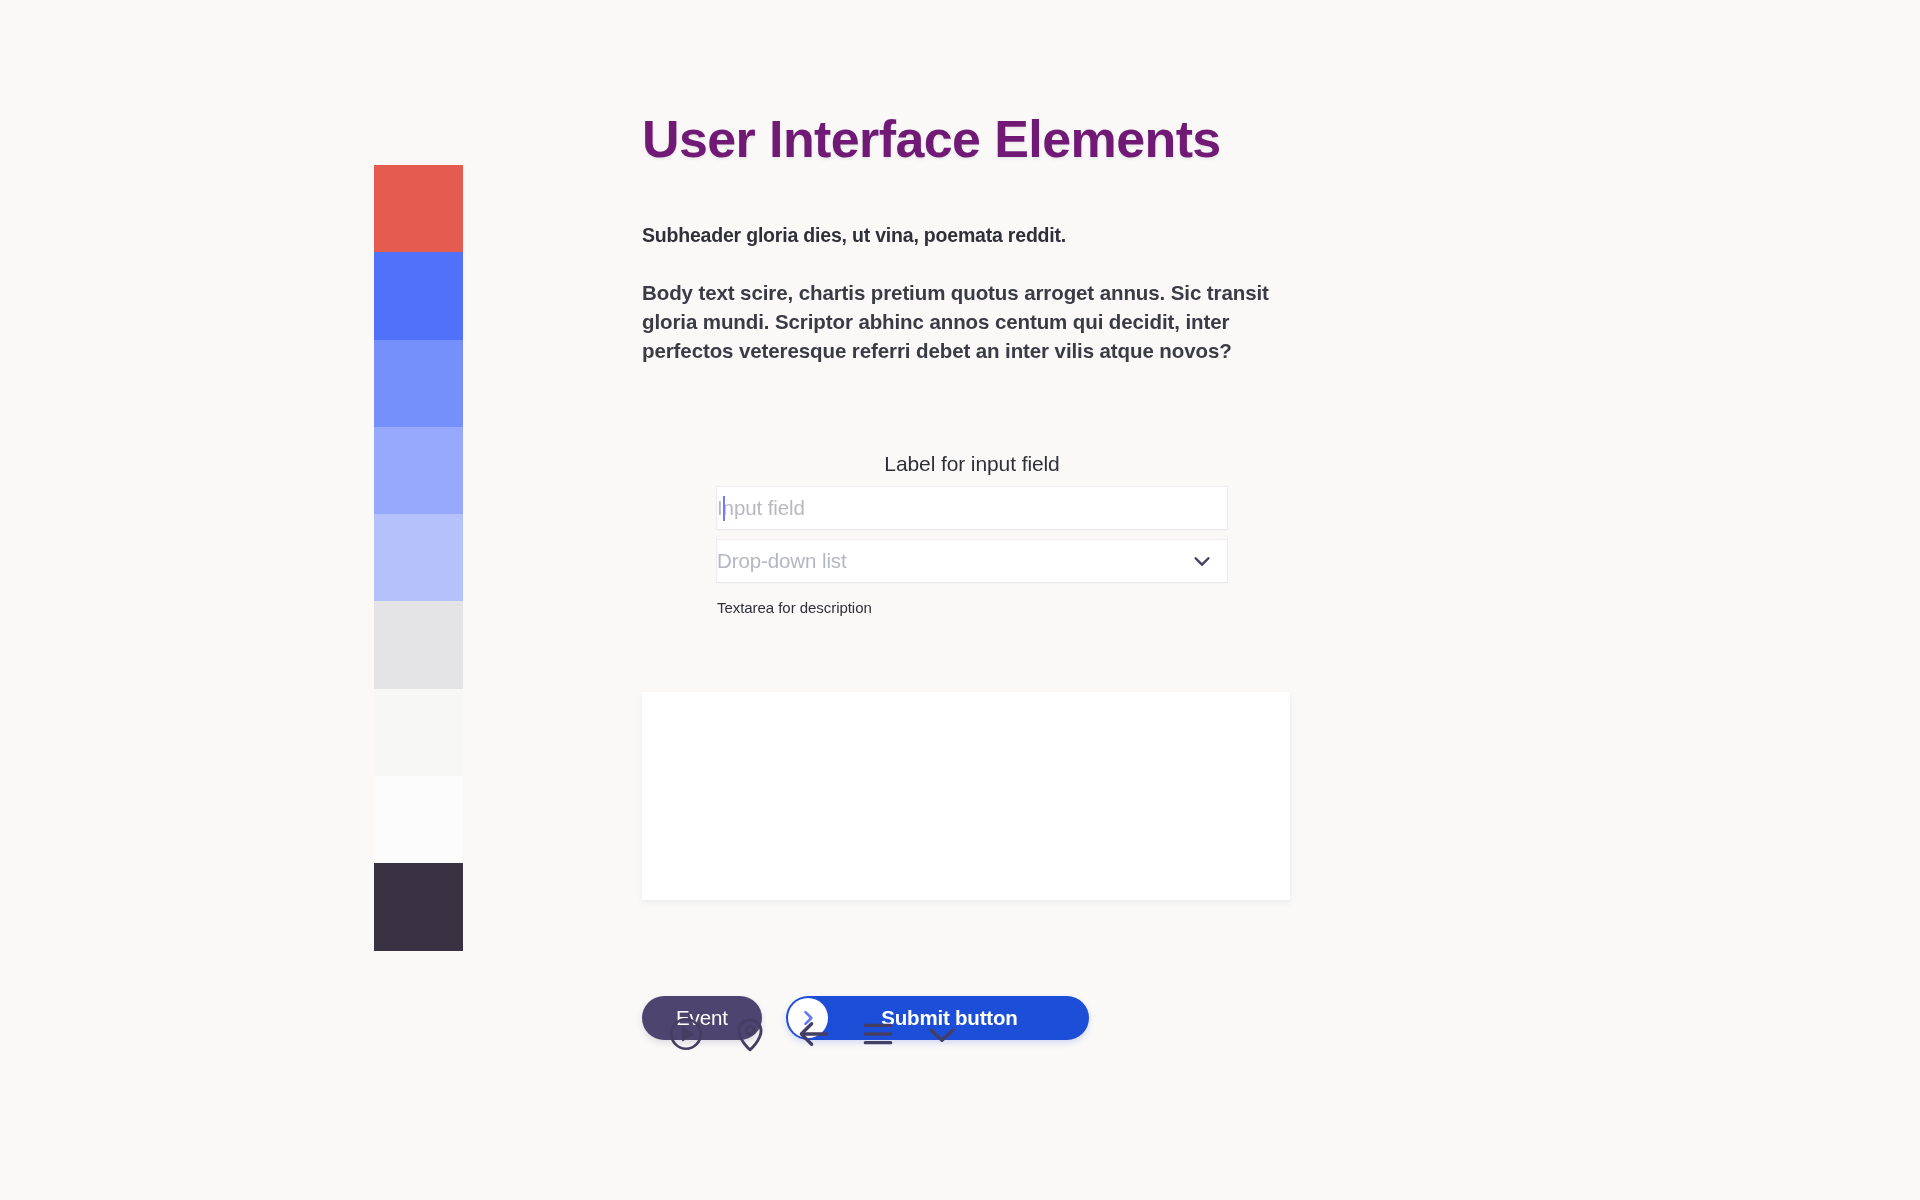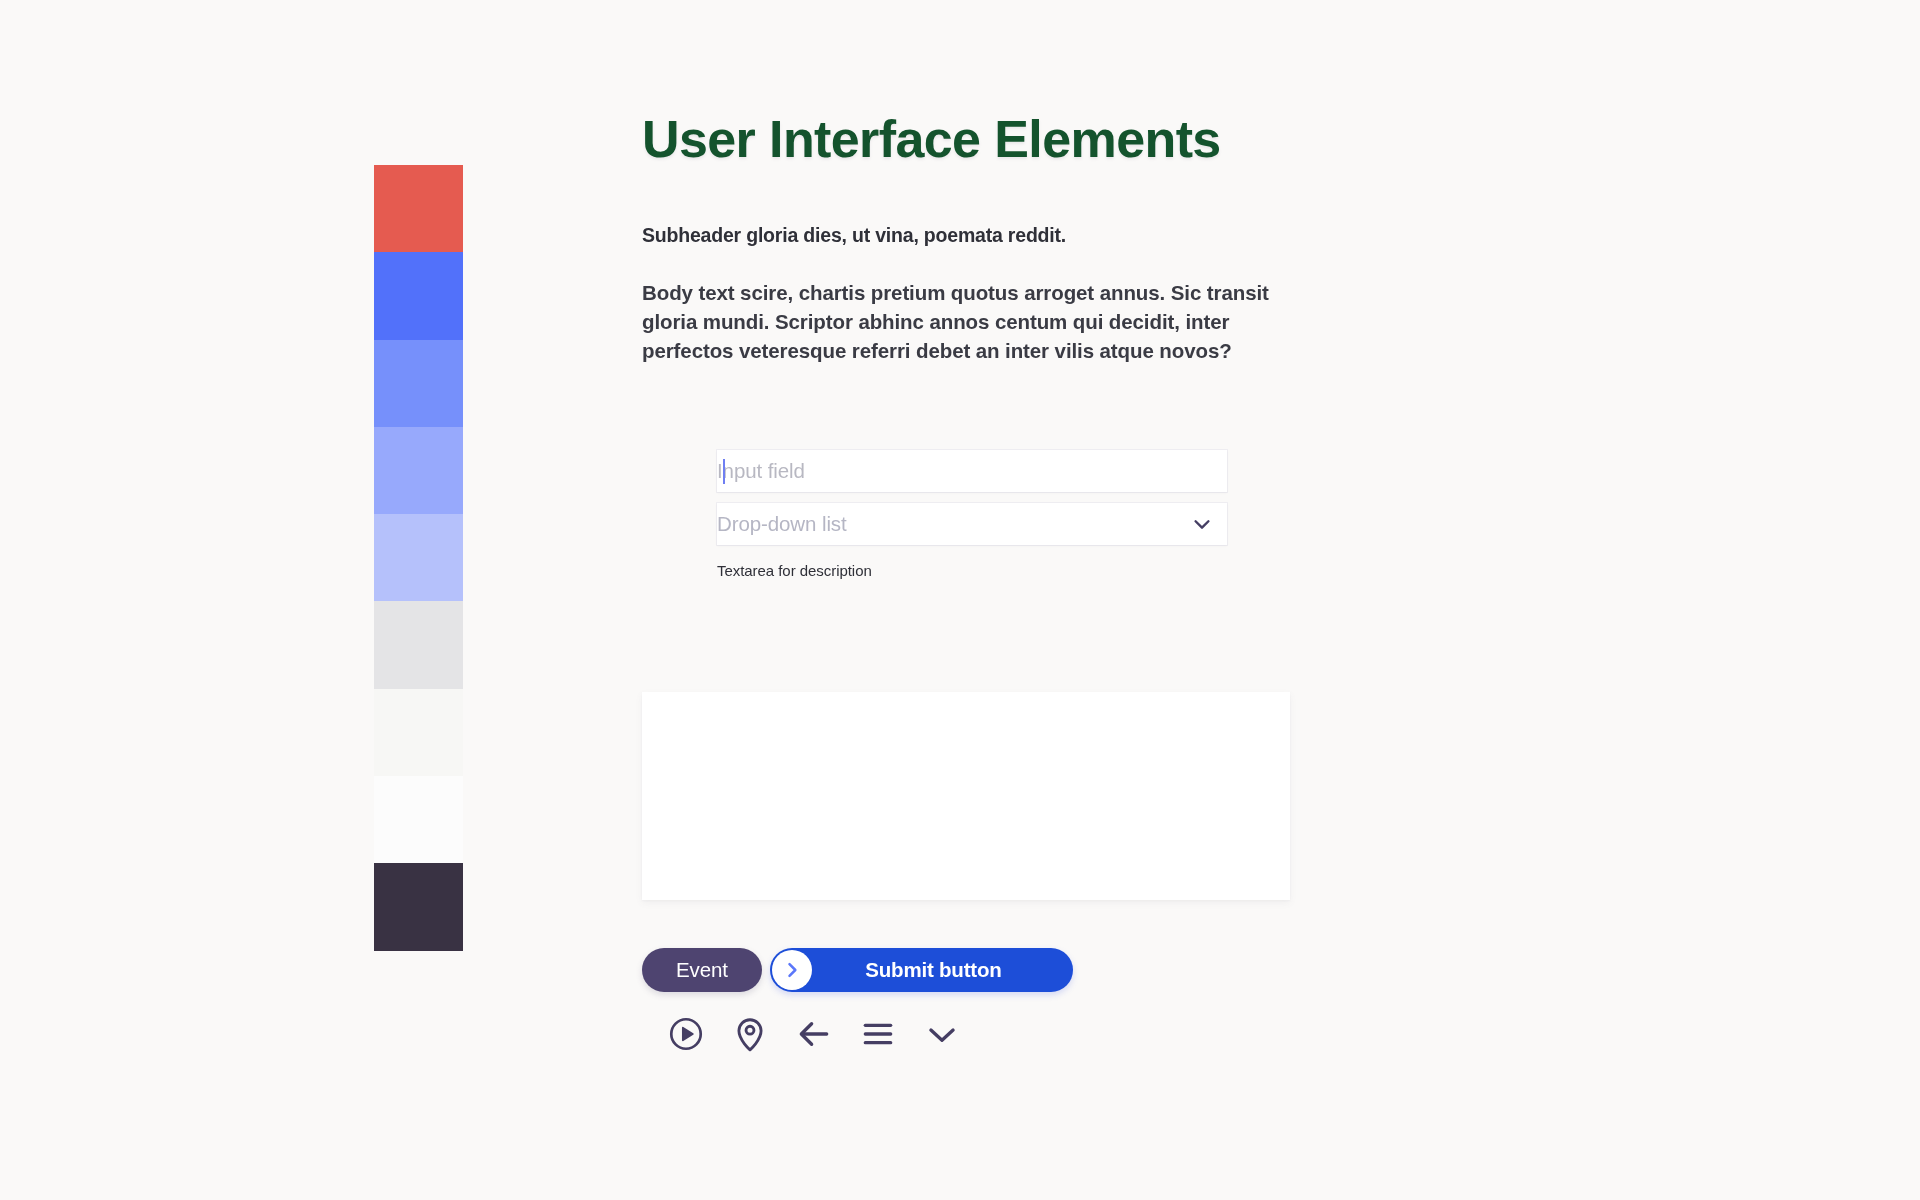--- a/index.html
+++ b/index.html
@@ -163,24 +163,24 @@
     background: #ffffff;
     box-shadow: 0 3px 7px rgba(110,110,130,0.07), 0 1px 2px rgba(110,110,130,0.05);
     border: none;
     resize: none;
   }
 
   
   #button-row {
     position: absolute;
     left: 0;
-    top: 948px;
-    display: flex;
-    align-items: center;
-    gap: 8px;
+    top: 996px;
+    display: flex;
+    align-items: center;
+    gap: 24px;
   }
 
   #event-button {
     height: 44px;
     padding: 0 34px;
     border: none;
     border-radius: 22px;
     background: #4e4470;
     color: #ffffff;
     font-family: "Liberation Sans", sans-serif;
@@ -253,28 +253,29 @@
   <span class="swatch" style="background:#97a9fc"></span>
   <span class="swatch" style="background:#b5c1fb"></span>
   <span class="swatch" style="background:#e4e4e6"></span>
   <span class="swatch" style="background:#f7f7f5"></span>
   <span class="swatch" style="background:#fcfcfc"></span>
   <span class="swatch" style="background:#393243"></span>
 </div>
 
 <div id="content">
 
-  <h1 id="page-title" style="color: #14532d;">User Interface Elements</h1>
+  <h1 id="page-title" style="color: #701a75;">User Interface Elements</h1>
 
   <h2 id="subheader">Subheader gloria dies, ut vina, poemata reddit.</h2>
 
   <p id="body-text">Body text scire, chartis pretium quotus arroget annus. Sic transit gloria mundi. Scriptor abhinc annos centum qui decidit, inter perfectos veteresque referri debet an inter vilis atque novos?</p>
 
   <div id="form-block">
 
+    <label id="input-label">Label for input field</label>
 
     <div class="field" id="input-field">
       <span id="text-caret" style="background: rgb(111, 127, 242);"></span>
       <span class="field-placeholder">Input field</span>
     </div>
 
     <div class="field" id="dropdown-field">
       <span class="field-placeholder">Drop-down list</span>
       <svg id="dropdown-chevron" viewBox="0 0 24 24" fill="none" stroke="#453e63" stroke-width="2.6" stroke-linecap="round" stroke-linejoin="round">
         <polyline points="5,9 12,16 19,9"></polyline>

